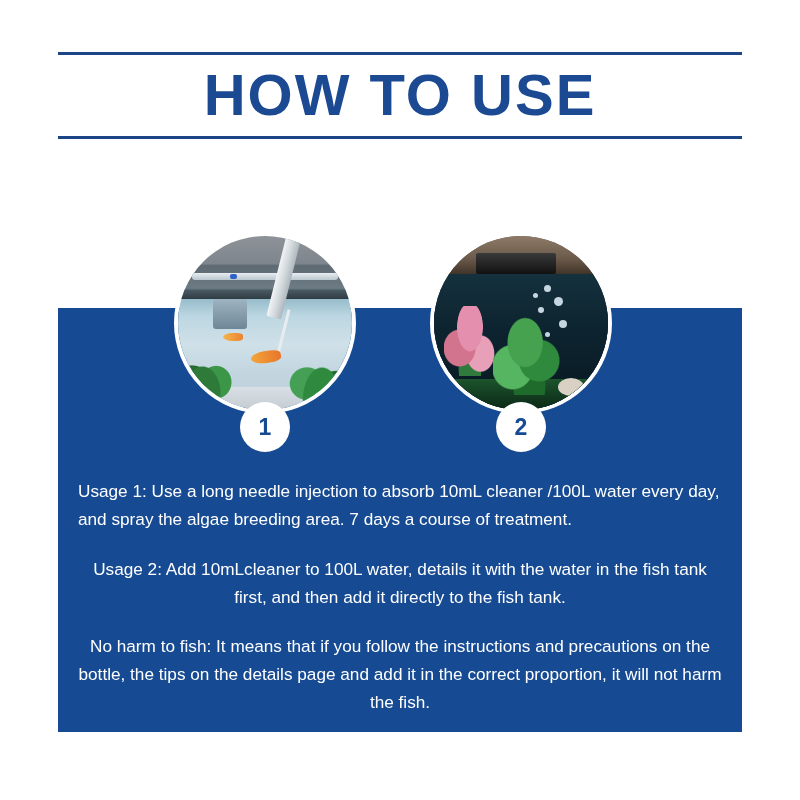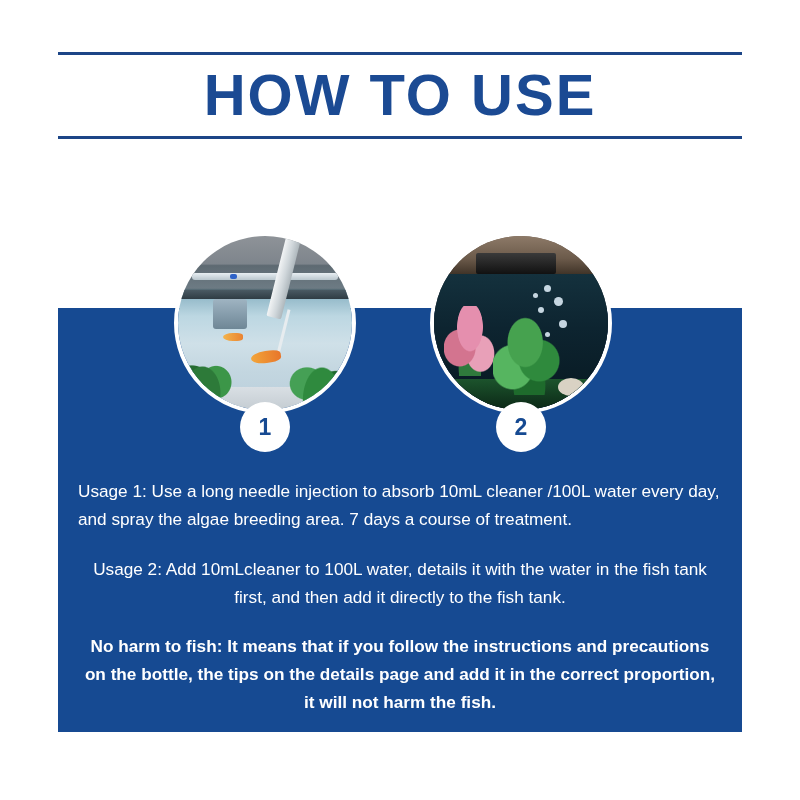--- a/index.html
+++ b/index.html
@@ -260,21 +260,21 @@
     left: 78px;
     top: 478px;
     width: 644px;
     color: #ffffff;
     font-family: "Liberation Sans", sans-serif;
     font-size: 17.2px;
     line-height: 1.62;
     text-align: center;
   }
   .para { margin: 0 0 22px 0; }
-  .para:last-child { margin-bottom: 0; font-weight: bold; }
+  .para:last-child { margin-bottom: 0; }
   .para.p1 { text-align: left; }
 </style>
 </head>
 <body>
 
 <div class="page">
 
   <div class="header">
     <div class="rule top"></div>
     <div class="title">HOW TO USE</div>

